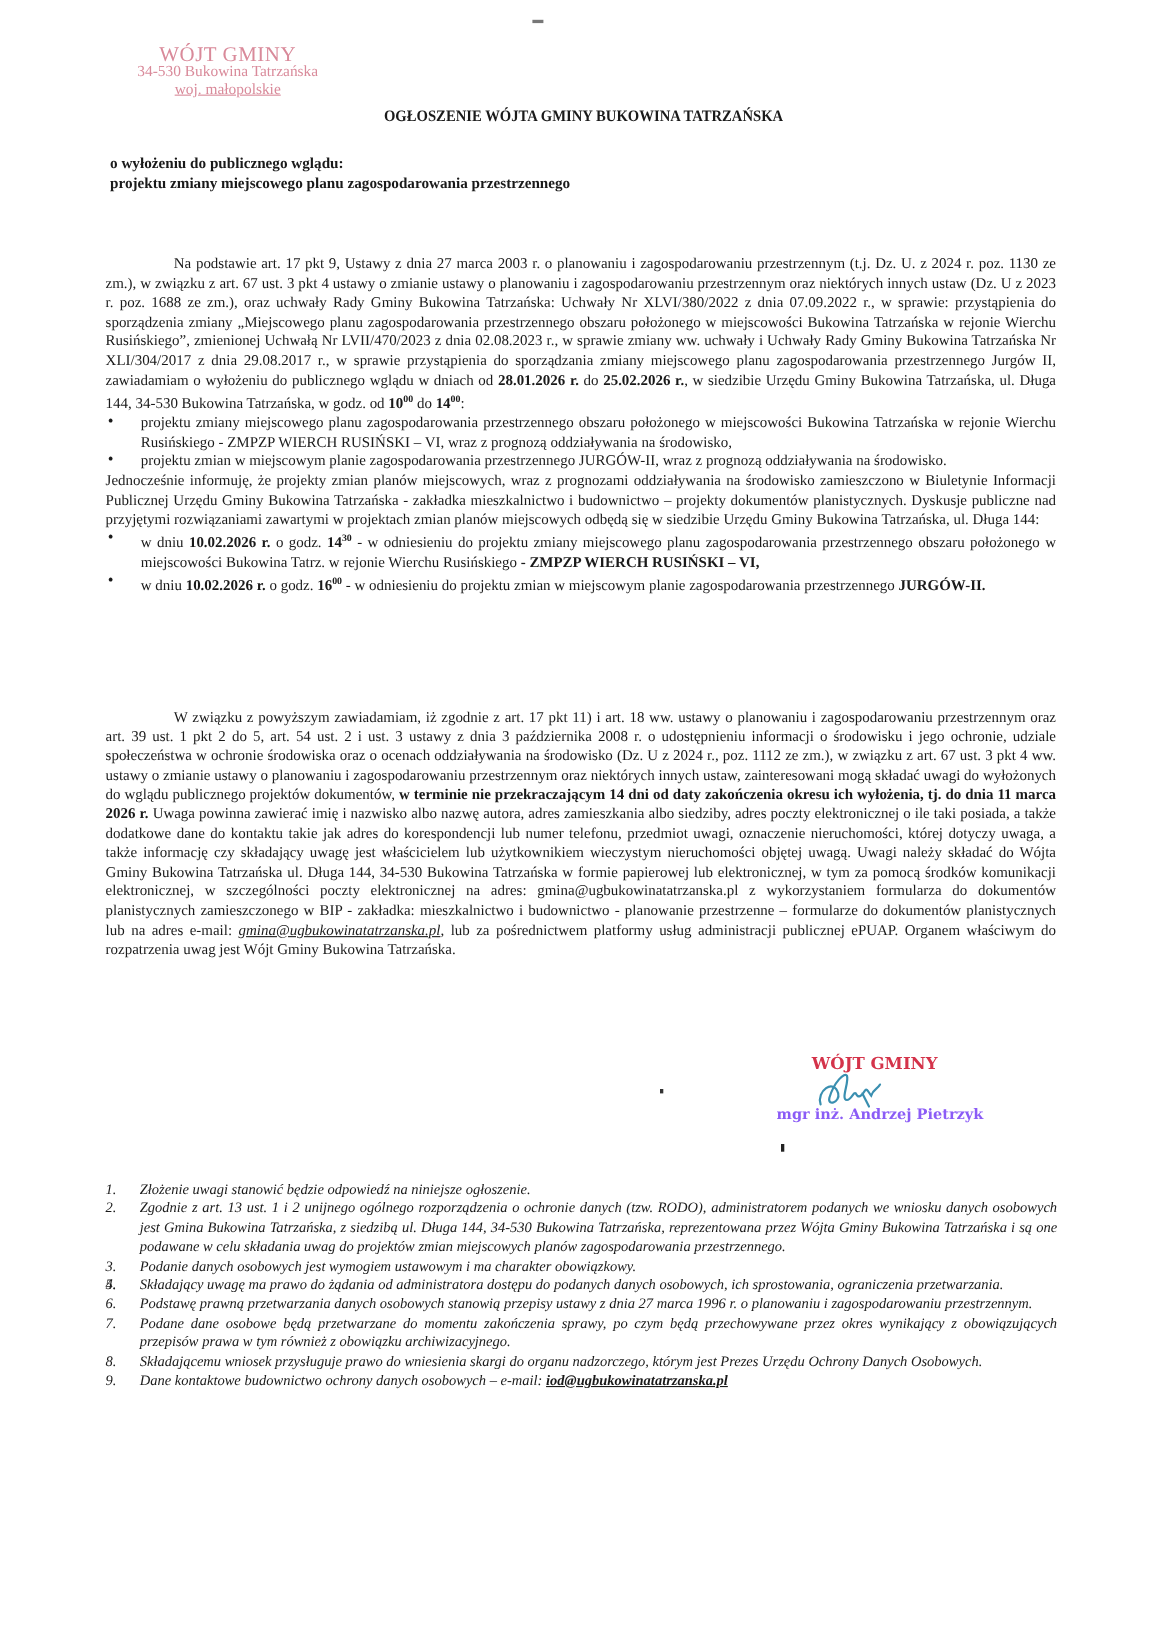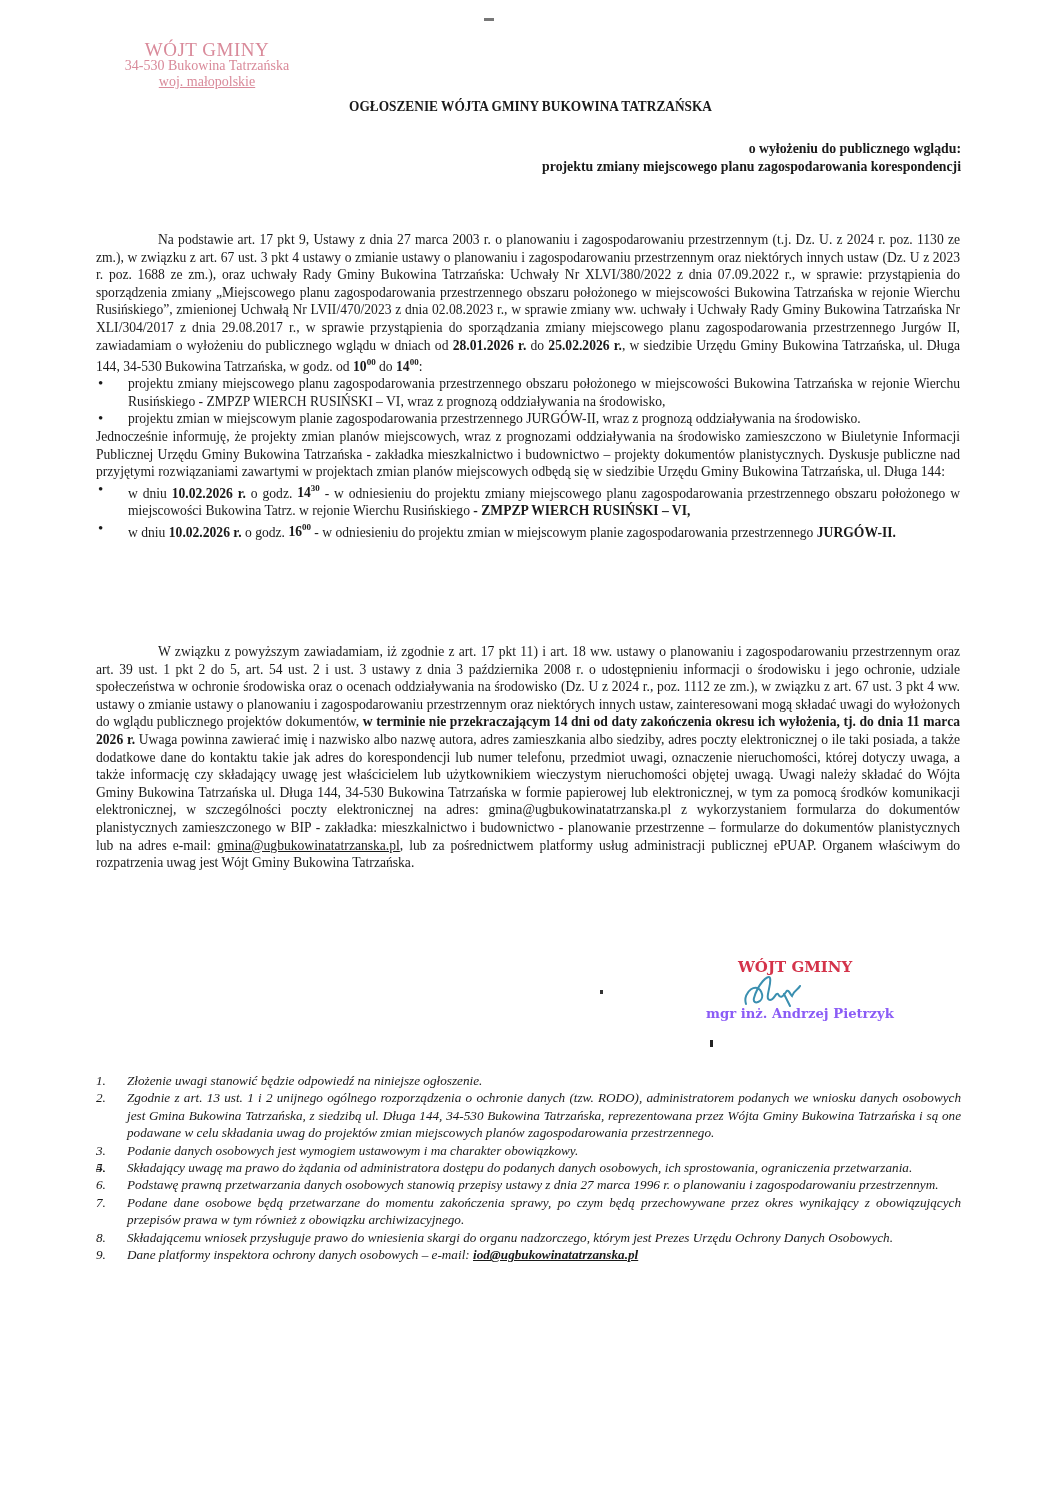--- a/index.html
+++ b/index.html
@@ -5,32 +5,32 @@
   html, body { margin: 0; padding: 0; background: #ffffff; }
   body { width: 1061px; height: 1500px; position: relative; overflow: hidden;
          font-family: "Liberation Serif", "DejaVu Serif", serif; color: #1a1a1a; }
   .stamp { position: absolute; left: 92px; top: 42px; width: 230px; text-align: center;
            color: #d98a9a; font-family: "Liberation Serif", serif; line-height: 16px; }
   .stamp .s1 { font-size: 19px; letter-spacing: 0.5px; }
   .stamp .s2 { font-size: 14px; }
   .stamp .s3 { font-size: 14px; text-decoration: underline; }
   .title { position: absolute; left: 0; width: 1061px; top: 98px; text-align: center;
            font-weight: bold; font-size: 14.5px; transform: scaleX(0.92); }
-  .subtitle { position: absolute; left: 100px; width: 861px; top: 140px; text-align: right;
+  .subtitle { position: absolute; left: 100px; width: 861px; top: 140px; text-align: left;
               font-weight: bold; font-size: 13.8px; line-height: 18px; }
   .body { position: absolute; left: 96px; width: 864px; font-size: 13.6px; line-height: 17.6px;
           text-align: justify; }
   .p1 { top: 231px; }
   .p1 .indent { text-indent: 62px; margin: 0; }
   ul.bul { margin: 0; padding: 0; list-style: none; }
   ul.bul li { position: relative; padding-left: 32px; }
   ul.bul li::before { content: "•"; position: absolute; left: 2px; top: 0; font-size: 15px; }
   .p2 { top: 643px; }
   .p2 p { margin: 0; text-indent: 62px; }
-  a.mail { color: #1a1a1a; text-decoration: underline; }
+  a.mail { color: #1a1a1a; text-decoration: underline; font-style: italic; }
   .sig { position: absolute; left: 700px; top: 958px; width: 210px; font-family: "DejaVu Serif", serif; }
   .sig .w { position: absolute; left: 38px; top: 0; color: #d4334a; font-weight: bold; font-size: 15px; }
   .sig .scrib { position: absolute; left: 40px; top: 12px; }
   .sig .name { position: absolute; left: 6px; top: 48px; color: #8b5cf6; font-weight: bold; font-size: 13.2px; }
   .info { position: absolute; left: 93px; width: 868px; top: 1072px; font-style: italic;
           font-size: 13.2px; line-height: 17.4px; text-align: justify; }
   .info .lead { margin: 0; }
   .info ol { margin: 0; padding: 0; list-style: none; }
   .info ol li { position: relative; padding-left: 34px; }
   .info ol li .num { position: absolute; left: 3px; top: 0; }
@@ -42,21 +42,21 @@
 <div class="stamp">
   <div class="s1">WÓJT GMINY</div>
   <div class="s2">34-530 Bukowina Tatrzańska</div>
   <div class="s3">woj. małopolskie</div>
 </div>
 
 <div class="title">OGŁOSZENIE WÓJTA GMINY BUKOWINA TATRZAŃSKA</div>
 
 <div class="subtitle">
   <div>o wyłożeniu do publicznego wglądu:</div>
-  <div>projektu zmiany miejscowego planu zagospodarowania korespondencji</div>
+  <div>projektu zmiany miejscowego planu zagospodarowania przestrzennego</div>
 </div>
 
 <div class="body p1">
   <p class="indent"><span>Na podstawie art. 17 pkt 9, Ustawy z dnia 27 marca 2003 r. o planowaniu i zagospodarowaniu przestrzennym (t.j. Dz. U. z 2024 r. poz. 1130 ze zm.), w związku z art. 67 ust. 3 pkt 4  ustawy o zmianie ustawy o planowaniu i zagospodarowaniu przestrzennym oraz niektórych innych ustaw (Dz. U z 2023 r. poz. 1688 ze zm.), oraz uchwały Rady Gminy Bukowina Tatrzańska: Uchwały Nr XLVI/380/2022 z dnia 07.09.2022 r., w sprawie: przystąpienia do sporządzenia zmiany „Miejscowego planu zagospodarowania przestrzennego obszaru położonego w miejscowości Bukowina Tatrzańska w rejonie Wierchu Rusińskiego”, zmienionej Uchwałą Nr LVII/470/2023 z dnia 02.08.2023 r., w sprawie zmiany ww. uchwały i Uchwały Rady Gminy Bukowina Tatrzańska Nr XLI/304/2017 z dnia 29.08.2017 r., w sprawie przystąpienia do sporządzania zmiany miejscowego planu zagospodarowania przestrzennego Jurgów II, zawiadamiam o wyłożeniu do publicznego wglądu w dniach od </span><b>28.01.2026 r.</b><span> do </span><b>25.02.2026 r.</b><span>, w siedzibie Urzędu Gminy Bukowina Tatrzańska, ul. Długa 144, 34-530 Bukowina Tatrzańska, w godz. od </span><b><span>10</span><sup style="font-size:9px;">00</sup></b><span> do </span><b><span>14</span><sup style="font-size:9px;">00</sup></b><span>:</span></p>
 
   <ul class="bul">
     <li>projektu zmiany miejscowego planu zagospodarowania przestrzennego obszaru położonego w miejscowości Bukowina Tatrzańska w rejonie Wierchu Rusińskiego - ZMPZP WIERCH RUSIŃSKI – VI, wraz z prognozą  oddziaływania na środowisko,</li>
     <li>projektu zmian w miejscowym planie zagospodarowania przestrzennego JURGÓW-II, wraz z prognozą  oddziaływania na środowisko.</li>
   </ul>
 
@@ -83,19 +83,19 @@
 <div class="info">
   <ol>
     <li><span class="num">1.</span><span>Złożenie uwagi stanowić będzie odpowiedź na niniejsze ogłoszenie.</span></li>
     <li><span class="num">2.</span><span>Zgodnie z art. 13 ust. 1 i 2 unijnego ogólnego rozporządzenia o ochronie danych (tzw. RODO), administratorem podanych we wniosku danych osobowych jest Gmina Bukowina Tatrzańska, z siedzibą ul. Długa 144, 34-530 Bukowina Tatrzańska, reprezentowana przez Wójta Gminy Bukowina Tatrzańska i są one podawane w celu składania uwag do projektów zmian miejscowych planów zagospodarowania przestrzennego.</span></li>
     <li><span class="num">3.</span><span>Podanie danych osobowych jest wymogiem ustawowym i ma charakter obowiązkowy.</span></li>
     <li><span class="num">4.</span></li>
     <li><span class="num">5.</span><span>Składający uwagę ma prawo do żądania od administratora dostępu do podanych danych osobowych, ich sprostowania, ograniczenia przetwarzania.</span></li>
     <li><span class="num">6.</span><span>Podstawę prawną przetwarzania danych osobowych stanowią przepisy ustawy z dnia 27 marca 1996 r. o planowaniu i zagospodarowaniu przestrzennym.</span></li>
     <li><span class="num">7.</span><span>Podane dane osobowe będą przetwarzane do momentu zakończenia sprawy, po czym będą przechowywane przez okres wynikający z obowiązujących przepisów prawa w tym również z obowiązku archiwizacyjnego.</span></li>
     <li><span class="num">8.</span><span>Składającemu wniosek przysługuje prawo do wniesienia skargi do organu nadzorczego, którym jest Prezes Urzędu Ochrony Danych Osobowych.</span></li>
-    <li><span class="num">9.</span><span>Dane platformy inspektora ochrony danych osobowych – e-mail: </span><a class="mail" style="font-weight:bold;">iod@ugbukowinatatrzanska.pl</a></li>
+    <li><span class="num">9.</span><span>Dane kontaktowe budownictwo ochrony danych osobowych – e-mail: </span><a class="mail" style="font-weight:bold;">iod@ugbukowinatatrzanska.pl</a></li>
   </ol>
 </div>
 
 <div class="speck" style="left:484px;top:18px;width:10px;height:3px;background:#777;"></div>
 <div class="speck" style="left:710px;top:1040px;width:3px;height:7px;background:#222;"></div>
 <div class="speck" style="left:600px;top:990px;width:3px;height:4px;background:#333;"></div>
 
 </body></html>

